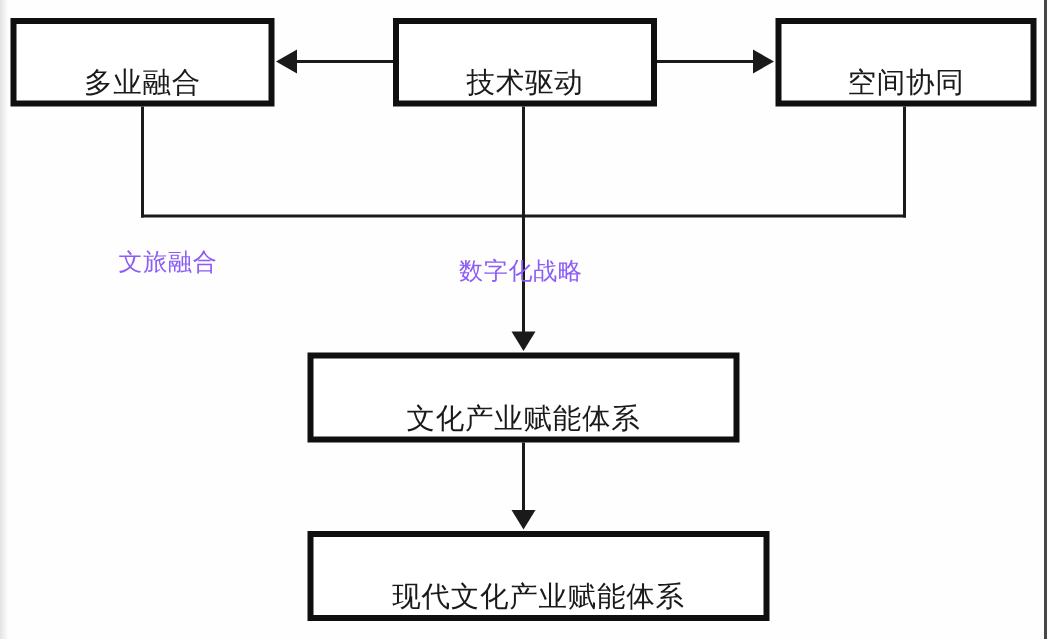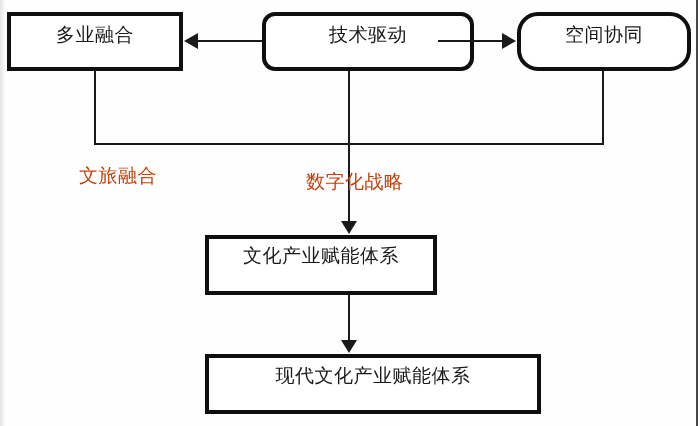--- a/index.html
+++ b/index.html
@@ -20,33 +20,33 @@
     position: absolute; left: 696px; top: 0; width: 2px; height: 426px;
     background: #474747;
   }
   .box {
     position: absolute;
     box-sizing: border-box;
     border: 4px solid #0f0f0f;
     background: #ffffff;
     display: flex;
     justify-content: center;
-    align-items: flex-start;
+    align-items: flex-end;
     padding-top: 8px;
     font-size: 19px;
     line-height: 22px;
     letter-spacing: 0.5px;
     color: #1a1a1a;
     white-space: nowrap;
   }
   .box-multi     { left: 7px;   top: 12px;  width: 176px; height: 59px; }
-  .box-tech      { left: 262px; top: 12px;  width: 212px; height: 59px; border-radius: 13px; }
-  .box-spatial   { left: 517px; top: 12px;  width: 174px; height: 59px; border-radius: 21px; }
-  .box-system    { left: 205px; top: 235px; width: 232px; height: 60px; padding-top: 6px; }
-  .box-modern    { left: 205px; top: 354px; width: 336px; height: 60px; padding-top: 7px; }
+  .box-tech      { left: 262px; top: 12px;  width: 176px; height: 59px; }
+  .box-spatial   { left: 517px; top: 12px;  width: 174px; height: 59px; }
+  .box-system    { left: 205px; top: 235px; width: 288px; height: 60px; padding-top: 6px; }
+  .box-modern    { left: 205px; top: 354px; width: 308px; height: 60px; padding-top: 7px; }
 
   .line { position: absolute; background: #1a1a1a; }
   .hline-left   { left: 198px; top: 40px;  width: 64px;  height: 2px; }
   .hline-right  { left: 438px; top: 40px;  width: 64px;  height: 2px; }
   .vline-left   { left: 94px;  top: 71px;  width: 2px;   height: 74px; }
   .vline-right  { left: 602px; top: 71px;  width: 2px;   height: 74px; }
   .hline-connector { left: 94px; top: 143px; width: 510px; height: 2px; }
   .vline-center { left: 348px; top: 71px;  width: 2px;   height: 151px; }
   .vline-mid    { left: 348px; top: 295px; width: 2px;   height: 46px; }
 
@@ -71,25 +71,25 @@
   }
   .ah-down-2 {
     left: 341px; top: 340px;
     border-left: 8px solid transparent;
     border-right: 8px solid transparent;
     border-top: 13px solid #1a1a1a;
   }
 
   .edge-label {
     position: absolute;
-    font-size: 19px;
+    font-size: 16px;
     line-height: 24px;
     letter-spacing: 0.5px;
     white-space: nowrap;
-    color: #c2410c;
+    color: #8b5cf6;
   }
   .lbl-culture-tourism { left: 79px;  top: 164px; }
   .lbl-digitalization  { left: 306px; top: 170px; }
   .lbl-right-block     { left: 568px; top: 162px; line-height: 31px; text-align: left; }
 </style>
 </head>
 <body>
 
 <div class="canvas">
 

